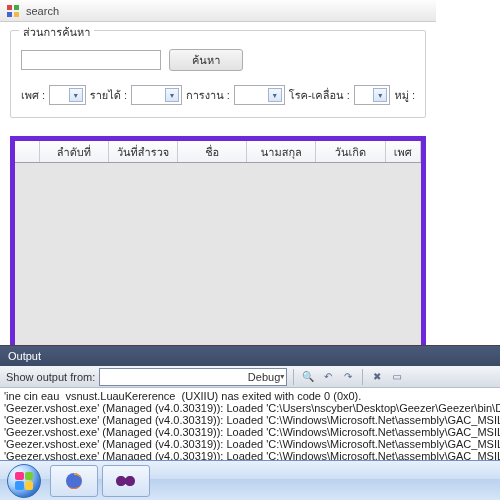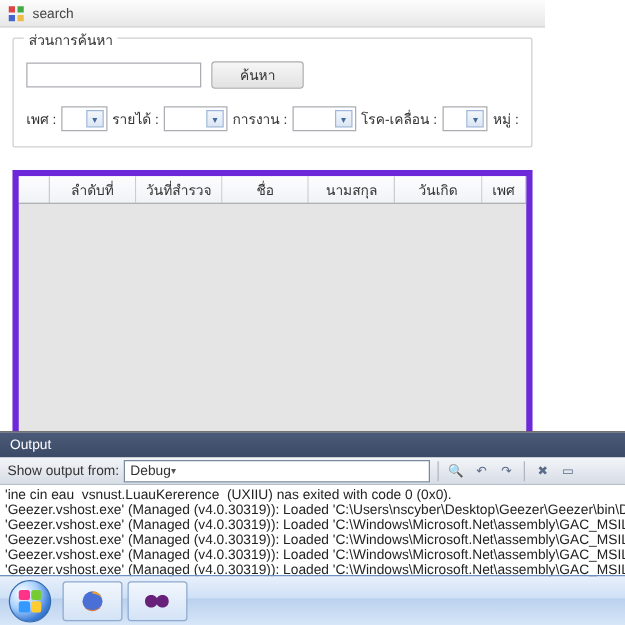--- a/index.html
+++ b/index.html
@@ -18,21 +18,21 @@
 .combo { height: 20px; border: 1px solid #abadb3; background: #fff; display: inline-flex; align-items: center; justify-content: flex-end; padding-right: 2px; }
 .combo .arrow { width: 14px; height: 14px; background: linear-gradient(#f4f7fb,#dbe6f4); border: 1px solid #9db6d9; display: flex; align-items: center; justify-content: center; color: #416a9e; font-size: 8px; }
 .grid { margin: 10px 10px 0 10px; border: 5px solid #6d28d9; height: 240px; background: #e5e5e5; overflow: hidden; }
 .grid-header { display: flex; background: linear-gradient(#fff,#eef1f5); height: 22px; border-bottom: 1px solid #a0a0a0; }
 .grid-header .cell { border-right: 1px solid #c9ccd3; display: flex; align-items: center; justify-content: center; color: #333; background: linear-gradient(#fdfdfe,#f0f3f7); }
 .rowhead { width: 28px; background: linear-gradient(#fdfdfe,#f0f3f7); }
 .colw { width: 78px; }
 .output-pane { position: absolute; left: 0; right: 0; top: 345px; height: 115px; border-top: 1px solid #444; background: #fff; }
 .output-title { height: 20px; background: linear-gradient(#4a5a78,#3b4a66); color: #fff; padding: 2px 8px; display: flex; align-items: center; }
 .output-toolbar { height: 22px; background: linear-gradient(#f3f5f8,#d7dde6); border-bottom: 1px solid #b8bec8; display: flex; align-items: center; padding: 0 6px; gap: 4px; color: #333; }
-.out-combo { width: 245px; height: 18px; border: 1px solid #7a8aa0; background: #fff; display: flex; align-items: center; justify-content: flex-start; padding: 0 2px 0 4px; }
+.out-combo { width: 188px; height: 18px; border: 1px solid #7a8aa0; background: #fff; display: flex; align-items: center; justify-content: flex-end; padding: 0 2px 0 4px; }
 .out-combo .arrow { font-size: 8px; color: #555; }
 .tool-ico { width: 16px; height: 16px; border: 1px solid transparent; display: flex; align-items: center; justify-content: center; color: #5a6b88; font-size: 10px; }
 .sep { width: 1px; height: 16px; background: #b0b6c0; margin: 0 2px; }
 .output-body { font-family: Consolas, monospace; font-size: 10px; color: #222; padding: 2px 4px; white-space: pre; overflow: hidden; line-height: 12px; }
 .taskbar { position: absolute; left: 0; right: 0; bottom: 0; height: 40px; background: linear-gradient(#e8f0fb 0%, #cfe0f5 45%, #bad1ee 46%, #d7e6f8 100%); border-top: 1px solid #6f91c3; display: flex; align-items: center; }
 .start { width: 48px; height: 40px; display: flex; align-items: center; justify-content: center; }
 .orb { width: 34px; height: 34px; border-radius: 50%; background: radial-gradient(circle at 30% 30%, #fff, #a8d0ff 40%, #3f7fd6 70%, #1a4e9e); border: 1px solid #356bb0; display: grid; grid-template-columns: 1fr 1fr; grid-template-rows: 1fr 1fr; gap: 1px; padding: 7px; }
 .orb div { border-radius: 2px; }
 .taskbtn { width: 48px; height: 32px; margin: 0 2px; border: 1px solid #8fa9cf; background: linear-gradient(#f2f7fd,#d4e3f6); border-radius: 3px; display: flex; align-items: center; justify-content: center; }
 .round-partial { position: absolute; left: -24px; bottom: 30px; width: 48px; height: 48px; border-radius: 50%; background: radial-gradient(#e0e8d2,#cdd8b8); border: 2px solid #b4c094; }

